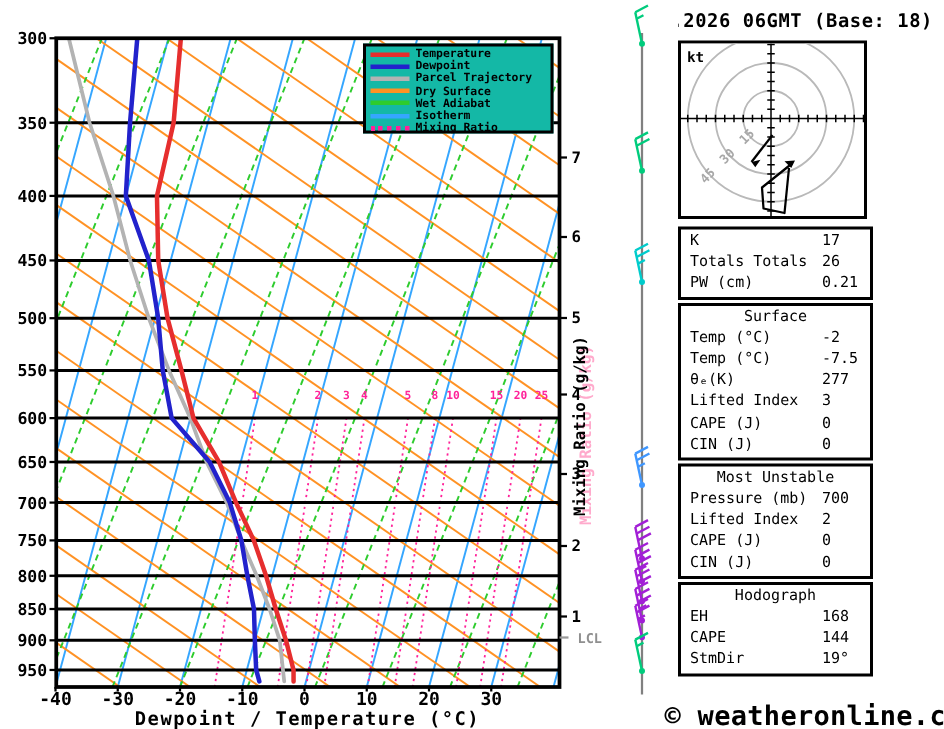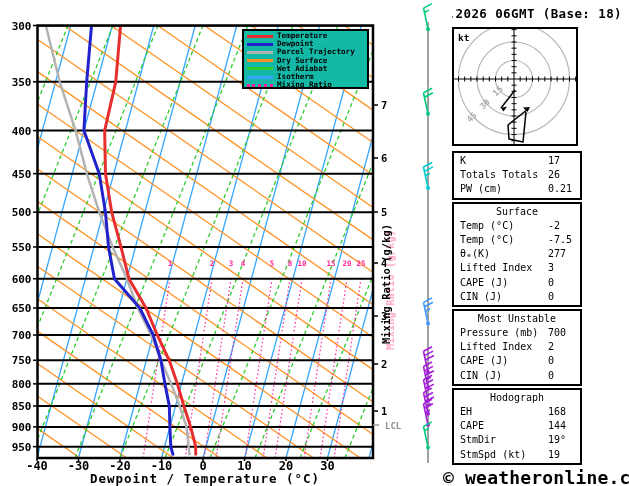--- a/index.html
+++ b/index.html
@@ -369,18 +369,17 @@
       <div class="trow"><span>Pressure (mb)</span><span class="tval">700</span></div>
       <div class="trow"><span>Lifted Index</span><span class="tval">2</span></div>
       <div class="trow"><span>CAPE (J)</span><span class="tval">0</span></div>
       <div class="trow"><span>CIN (J)</span><span class="tval">0</span></div>
     </div>
     <div class="tsec">
       <div class="thead">Hodograph</div>
       <div class="trow"><span>EH</span><span class="tval">168</span></div>
       <div class="trow"><span>CAPE</span><span class="tval">144</span></div>
       <div class="trow"><span>StmDir</span><span class="tval">19°</span></div>
-      <div class="trow"><span>StmSpd (kt)</span><span class="tval">19</span></div>
     </div>
   </div>
 
   <span class="lbl copyright">© weatheronline.co.uk</span>
 </div>
 
 </body></html>

